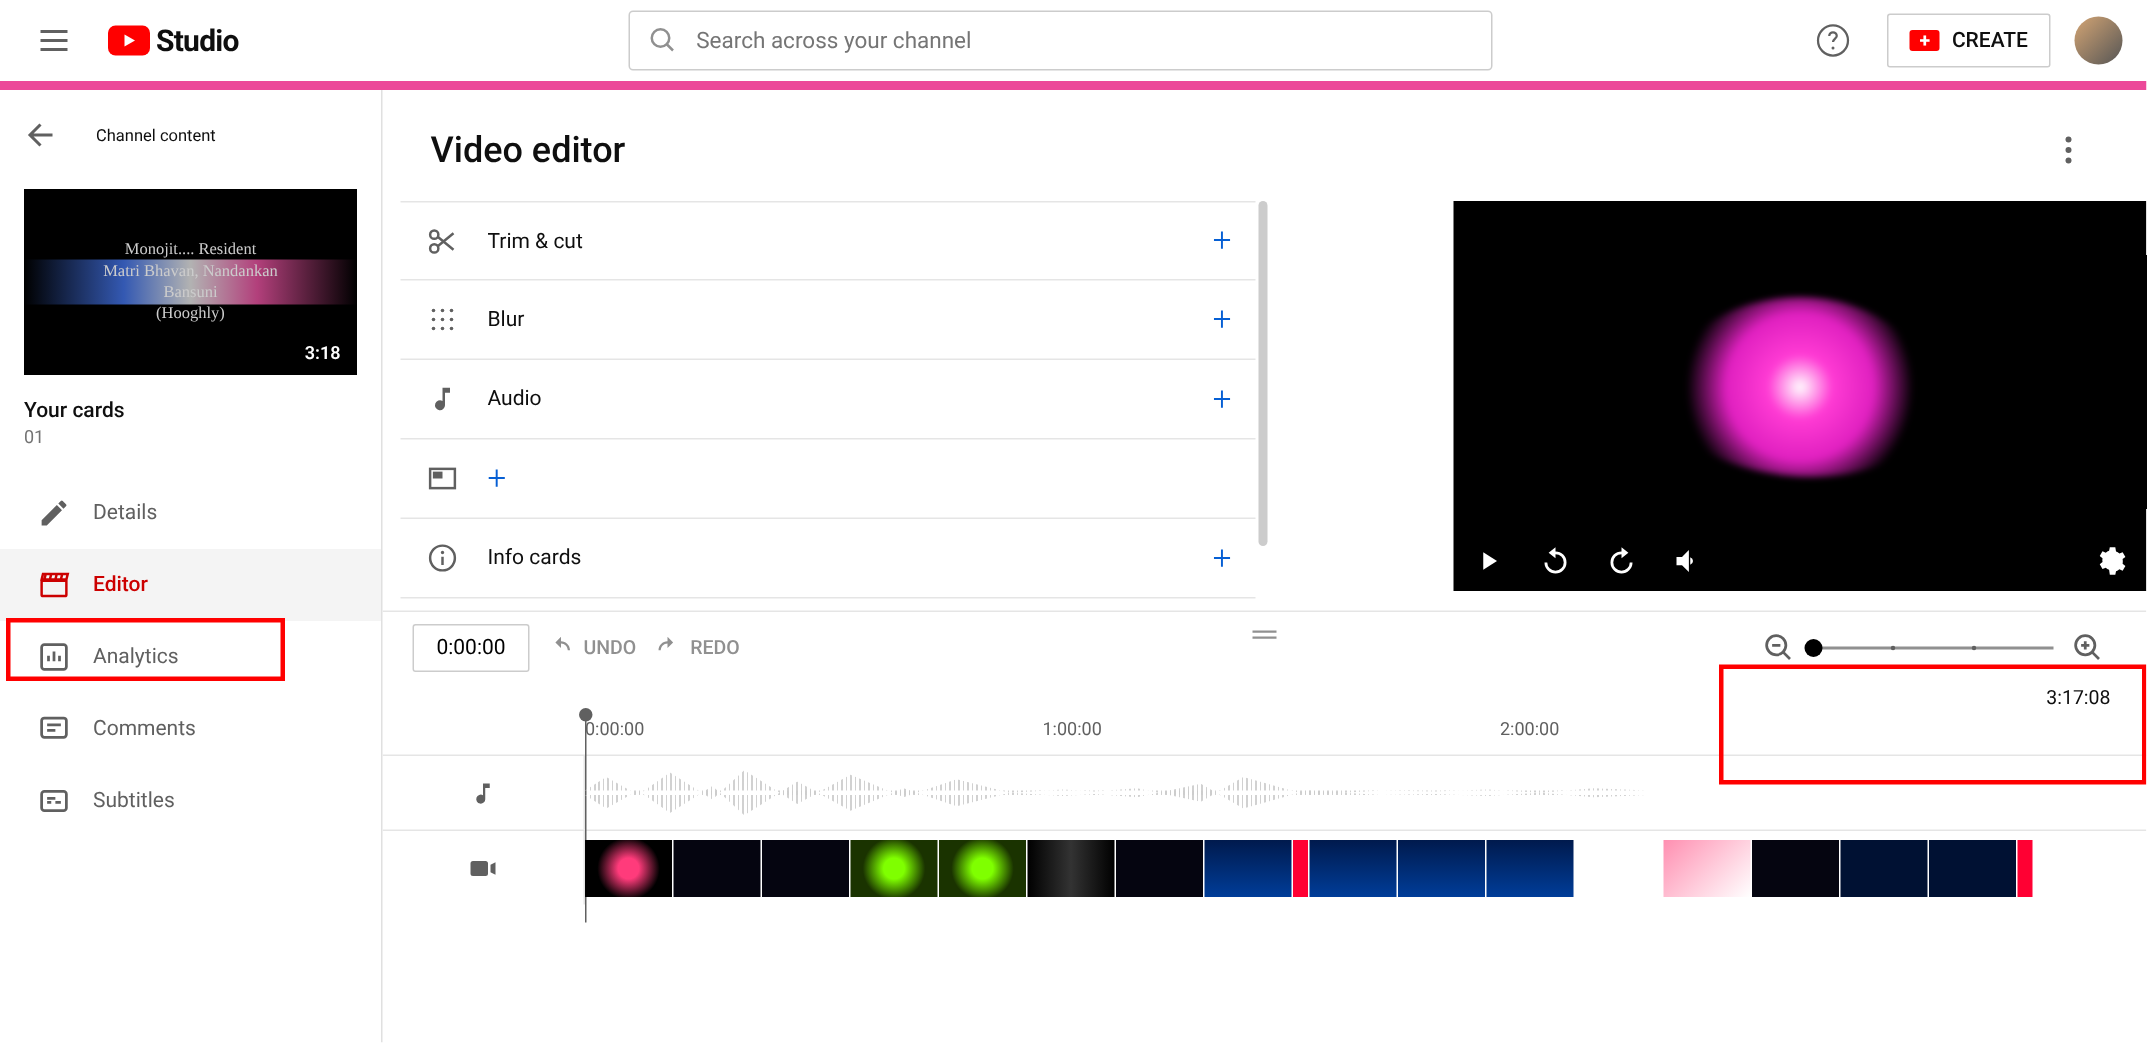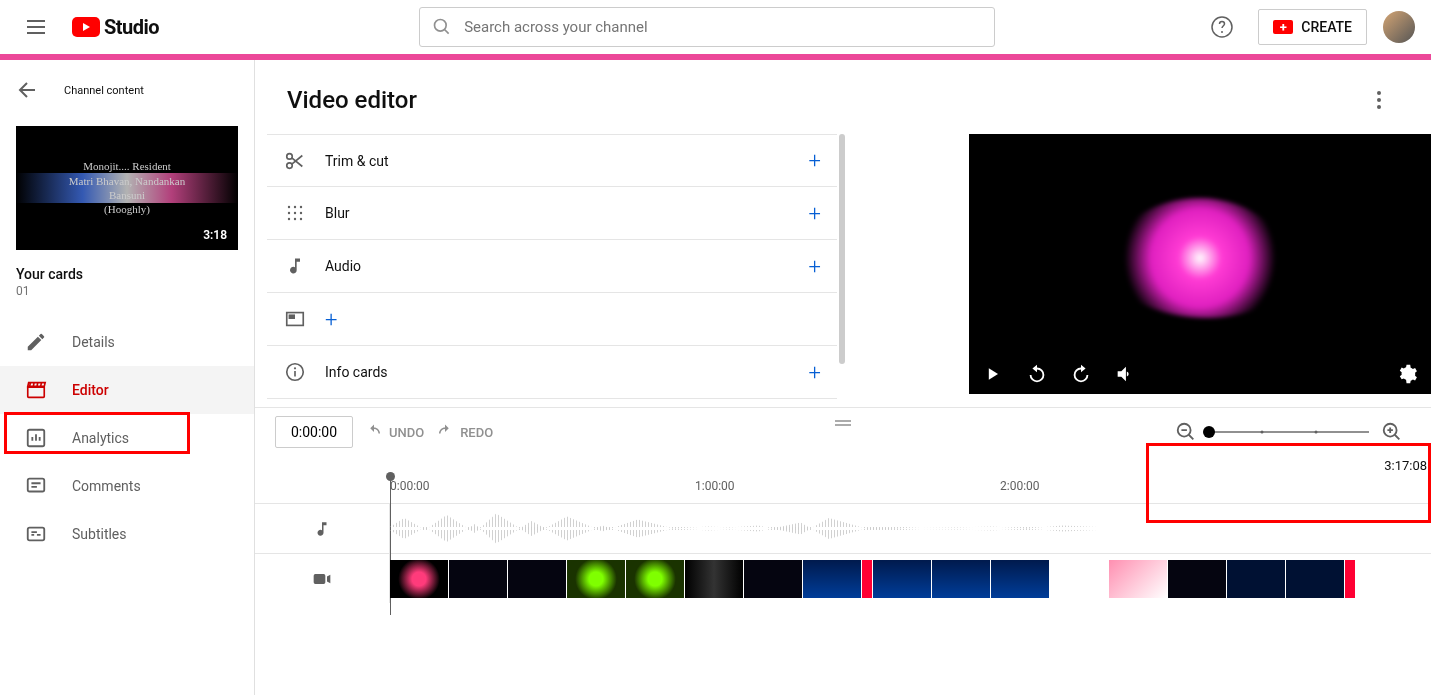--- a/index.html
+++ b/index.html
@@ -29,21 +29,21 @@
     .back-row { display: flex; align-items: center; padding: 8px 16px; gap: 24px; cursor: pointer; }
     .back-label { font-size: 11px; color: #0f0f0f; }
     .thumb-wrap { padding: 16px; }
     .thumb { width: 222px; height: 124px; background: #000; position: relative; overflow: hidden; display: flex; align-items: center; justify-content: center; flex-direction: column; }
     .thumb-text { color: #ccc; font-family: serif; font-size: 11px; text-align: center; line-height: 1.3; z-index: 2; position: relative; }
     .thumb-flare { position: absolute; top: 50%; left: 0; right: 0; height: 30px; transform: translateY(-50%); background: linear-gradient(90deg, transparent, #4a7fff 30%, #fff 50%, #ff5bb0 70%, transparent); opacity: 0.7; }
     .dur-badge { position: absolute; right: 6px; bottom: 6px; background: #000; color: #fff; font-size: 12px; font-weight: 600; padding: 2px 5px; border-radius: 2px; }
     .your-video { padding: 0 16px; font-size: 14px; font-weight: 500; }
     .video-name { padding: 2px 16px 8px; font-size: 12px; color: #737373; }
     .nav { margin-top: 12px; }
-    .nav-item { display: flex; align-items: center; height: 48px; padding: 0 24px; gap: 24px; cursor: pointer; font-size: 14px; color: #606060; text-align: right; }
+    .nav-item { display: flex; align-items: center; height: 48px; padding: 0 24px; gap: 14px; cursor: pointer; font-size: 14px; color: #606060; text-align: right; }
     .nav-item.active { color: #cc0000; font-weight: 500; background: #f4f4f4; }
     .nav-icon { width: 24px; height: 24px; display: flex; align-items: center; justify-content: center; }
     .highlight-box { position: absolute; border: 3px solid #ff0000; pointer-events: none; }
     
     
     .content { flex: 1; display: flex; flex-direction: column; overflow: hidden; }
     .page-header { display: flex; align-items: center; justify-content: space-between; padding: 20px 32px 14px; }
     .page-title { font-size: 24px; font-weight: 500; }
     .more-btn { width: 40px; height: 40px; display: flex; align-items: center; justify-content: center; cursor: pointer; }
     
@@ -66,21 +66,21 @@
     
     
     .timeline-bar { display: flex; align-items: center; padding: 8px 20px 6px; gap: 12px; position: relative; border-top: 1px solid #e5e5e5; margin-top: 8px; }
     .time-input { width: 78px; height: 32px; border: 1px solid #ccc; border-radius: 2px; text-align: center; font-size: 14px; }
     .undo-btn, .redo-btn { display: flex; align-items: center; gap: 6px; font-size: 13px; color: #909090; cursor: pointer; font-weight: 500; }
     .drag-handle { position: absolute; left: 50%; top: 10px; transform: translateX(-50%); cursor: grab; }
     .zoom-group { margin-left: auto; display: flex; align-items: center; gap: 12px; padding: 4px 8px; }
     .zoom-slider { width: 160px; height: 2px; background: #909090; position: relative; }
     .zoom-dot { position: absolute; left: 0; top: 50%; transform: translate(-50%, -50%); width: 12px; height: 12px; border-radius: 50%; background: #000; }
     .zoom-tick { position: absolute; top: 50%; transform: translate(-50%, -50%); width: 3px; height: 3px; border-radius: 50%; background: #606060; }
-    .total-time { font-size: 13px; color: #0f0f0f; margin-left: auto; margin-right: 4px; padding-top: 4px;}
+    .total-time { font-size: 13px; color: #0f0f0f; margin-left: auto; margin-right: 24px; padding-top: 4px;}
     .zoom-highlight { position: absolute; border: 3px solid #ff0000; right: 0; top: 383px; width: 285px; height: 80px; pointer-events: none; }
     
     .ruler { position: relative; height: 30px; margin-left: 135px; }
     .ruler-tick { position: absolute; font-size: 12px; color: #606060; top: 6px; }
     .playhead { position: absolute; left: 0; top: 2px; width: 1px; height: 140px; background: #606060; }
     .playhead::before { content: ''; position: absolute; top: -3px; left: -4px; width: 9px; height: 9px; border-radius: 50%; background: #606060; }
     
     .tracks { display: flex; flex-direction: column; }
     .track { display: flex; align-items: center; height: 50px; border-top: 1px solid #e5e5e5; }
     .track-head { width: 135px; display: flex; align-items: center; justify-content: center; color: #606060; border-right: 1px solid #e5e5e5; height: 100%; }

